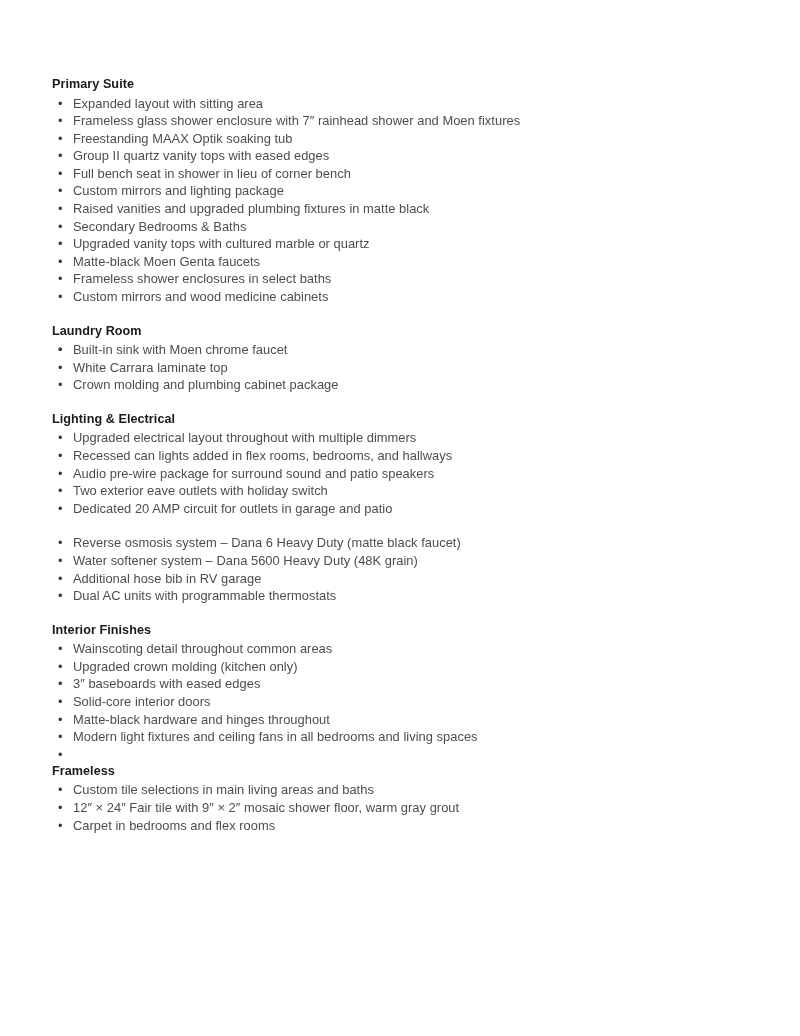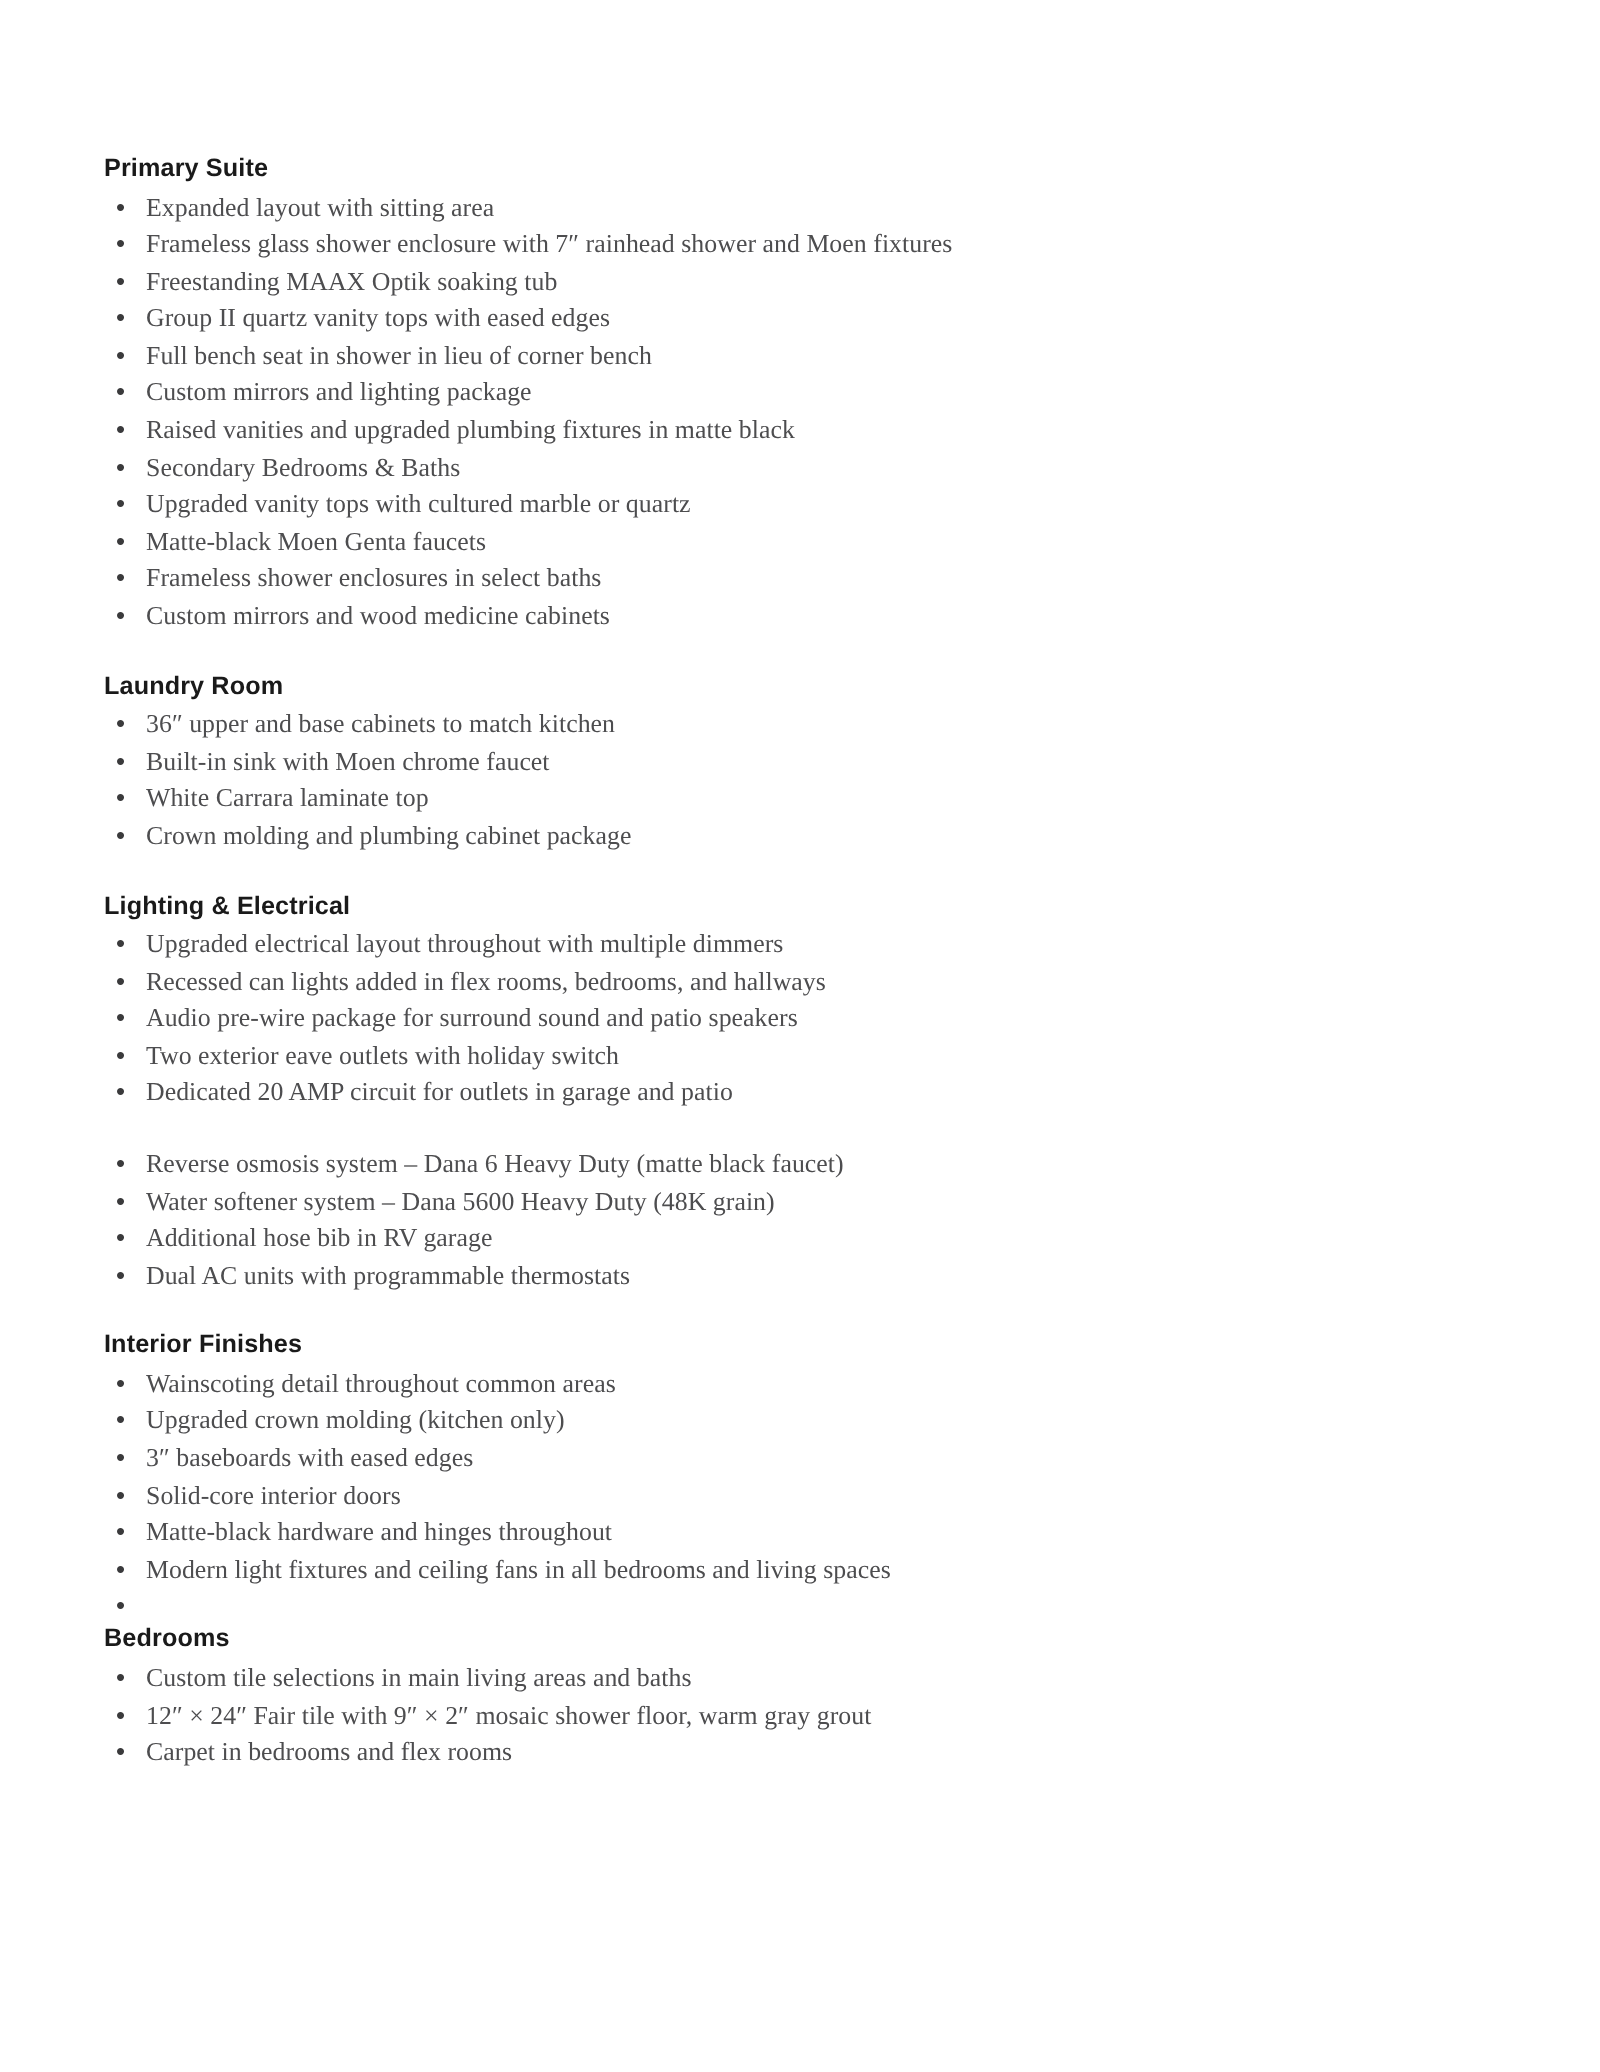--- a/index.html
+++ b/index.html
@@ -61,21 +61,20 @@
     left: 6px;
     top: 0;
     width: 10px;
     color: #3a3a3c;
     font-size: 12.9px;
     line-height: 17.6px;
     text-align: left;
   }
   .bullet-item .bullet-text {
     display: inline;
-    font-family: Liberation Serif, serif;
   }
 </style>
 </head>
 <body>
 
 <div class="page">
   <div class="doc-body" id="doc-body">
       <div class="section">
         <div class="section-heading">Primary Suite</div>
         <ul class="bullet-list">
@@ -89,21 +88,21 @@
           <li class="bullet-item"><span class="bullet-dot">•</span><span class="bullet-text">Secondary Bedrooms &amp; Baths</span></li>
           <li class="bullet-item"><span class="bullet-dot">•</span><span class="bullet-text">Upgraded vanity tops with cultured marble or quartz</span></li>
           <li class="bullet-item"><span class="bullet-dot">•</span><span class="bullet-text">Matte-black Moen Genta faucets</span></li>
           <li class="bullet-item"><span class="bullet-dot">•</span><span class="bullet-text">Frameless shower enclosures in select baths</span></li>
           <li class="bullet-item"><span class="bullet-dot">•</span><span class="bullet-text">Custom mirrors and wood medicine cabinets</span></li>
         </ul>
       </div>
       <div class="section">
         <div class="section-heading">Laundry Room</div>
         <ul class="bullet-list">
-          <li class="bullet-item"><span class="bullet-dot">•</span><span class="bullet-text">36″ upper and base cabinets to match kitchen</span></li>
+          <li class="bullet-item"><span class="bullet-dot">•</span></li>
           <li class="bullet-item"><span class="bullet-dot">•</span><span class="bullet-text">Built-in sink with Moen chrome faucet</span></li>
           <li class="bullet-item"><span class="bullet-dot">•</span><span class="bullet-text">White Carrara laminate top</span></li>
           <li class="bullet-item"><span class="bullet-dot">•</span><span class="bullet-text">Crown molding and plumbing cabinet package</span></li>
         </ul>
       </div>
       <div class="section">
         <div class="section-heading">Lighting &amp; Electrical</div>
         <ul class="bullet-list">
           <li class="bullet-item"><span class="bullet-dot">•</span><span class="bullet-text">Upgraded electrical layout throughout with multiple dimmers</span></li>
           <li class="bullet-item"><span class="bullet-dot">•</span><span class="bullet-text">Recessed can lights added in flex rooms, bedrooms, and hallways</span></li>
@@ -126,21 +125,21 @@
           <li class="bullet-item"><span class="bullet-dot">•</span><span class="bullet-text">Wainscoting detail throughout common areas</span></li>
           <li class="bullet-item"><span class="bullet-dot">•</span><span class="bullet-text">Upgraded crown molding (kitchen only)</span></li>
           <li class="bullet-item"><span class="bullet-dot">•</span><span class="bullet-text">3″ baseboards with eased edges</span></li>
           <li class="bullet-item"><span class="bullet-dot">•</span><span class="bullet-text">Solid-core interior doors</span></li>
           <li class="bullet-item"><span class="bullet-dot">•</span><span class="bullet-text">Matte-black hardware and hinges throughout</span></li>
           <li class="bullet-item"><span class="bullet-dot">•</span><span class="bullet-text">Modern light fixtures and ceiling fans in all bedrooms and living spaces</span></li>
           <li class="bullet-item"><span class="bullet-dot">•</span></li>
         </ul>
       </div>
       <div class="section">
-        <div class="section-heading">Bedrooms</div>
+        <div class="section-heading">Frameless</div>
         <ul class="bullet-list">
           <li class="bullet-item"><span class="bullet-dot">•</span><span class="bullet-text">Custom tile selections in main living areas and baths</span></li>
           <li class="bullet-item"><span class="bullet-dot">•</span><span class="bullet-text">12″ × 24″ Fair tile with 9″ × 2″ mosaic shower floor, warm gray grout</span></li>
           <li class="bullet-item"><span class="bullet-dot">•</span><span class="bullet-text">Carpet in bedrooms and flex rooms</span></li>
         </ul>
       </div>
     </div>
 </div>
 
 </body></html>

